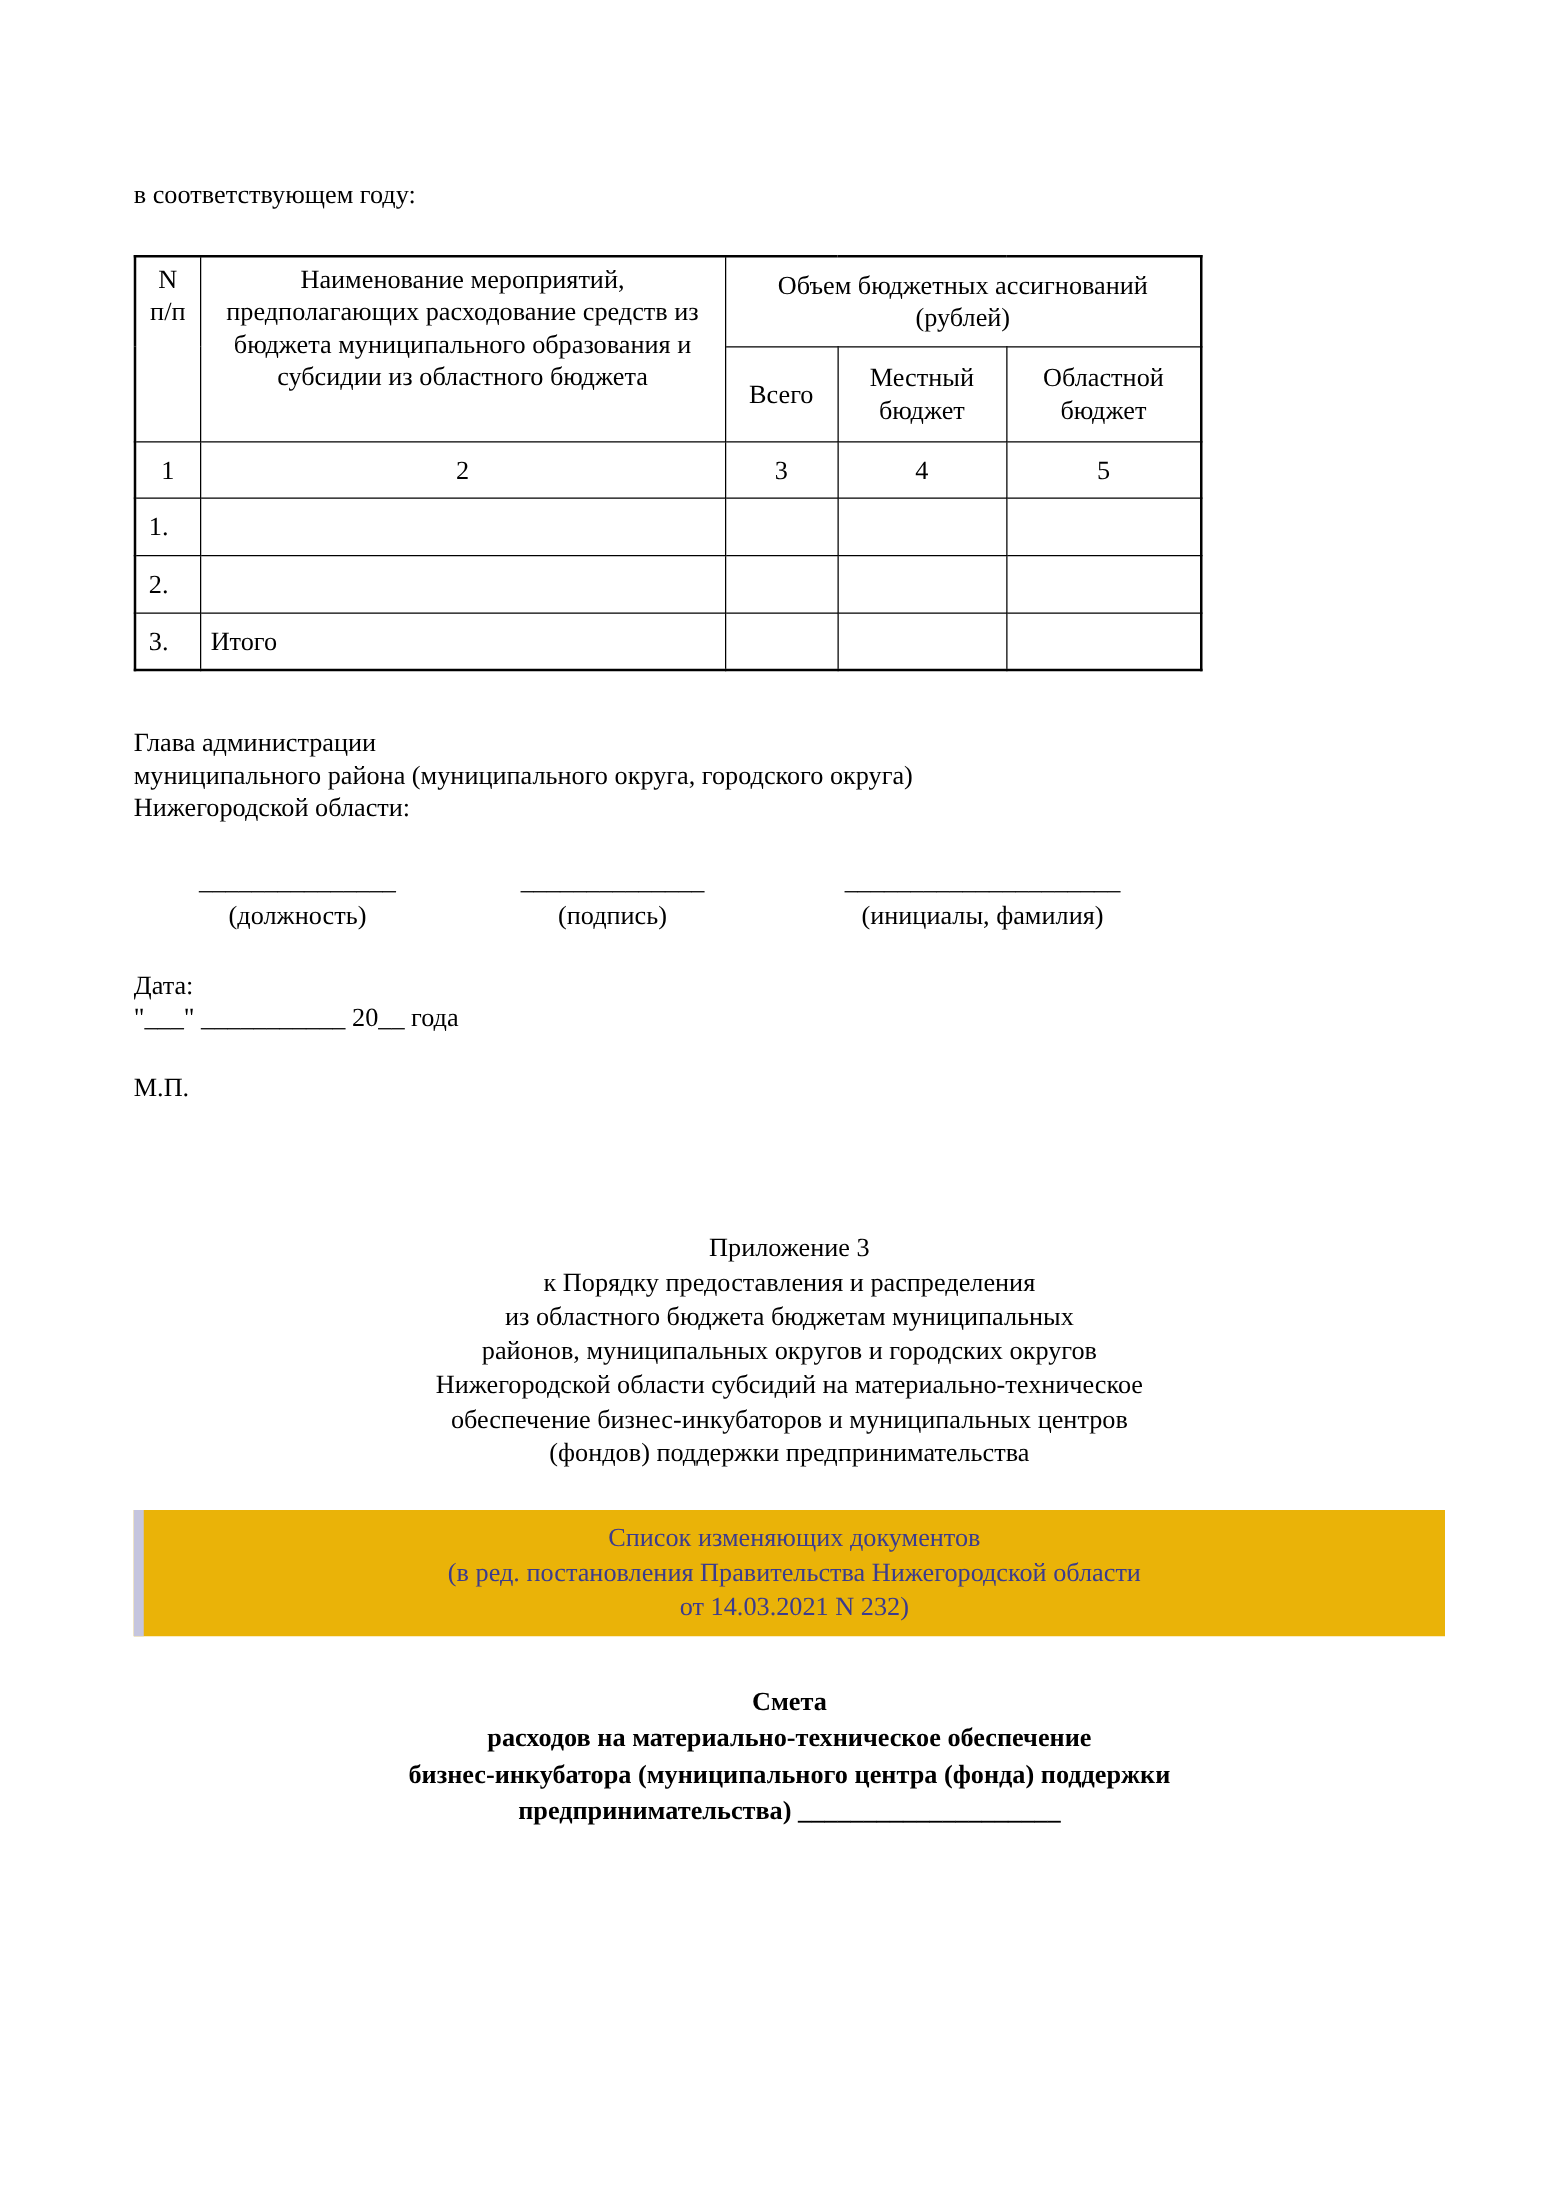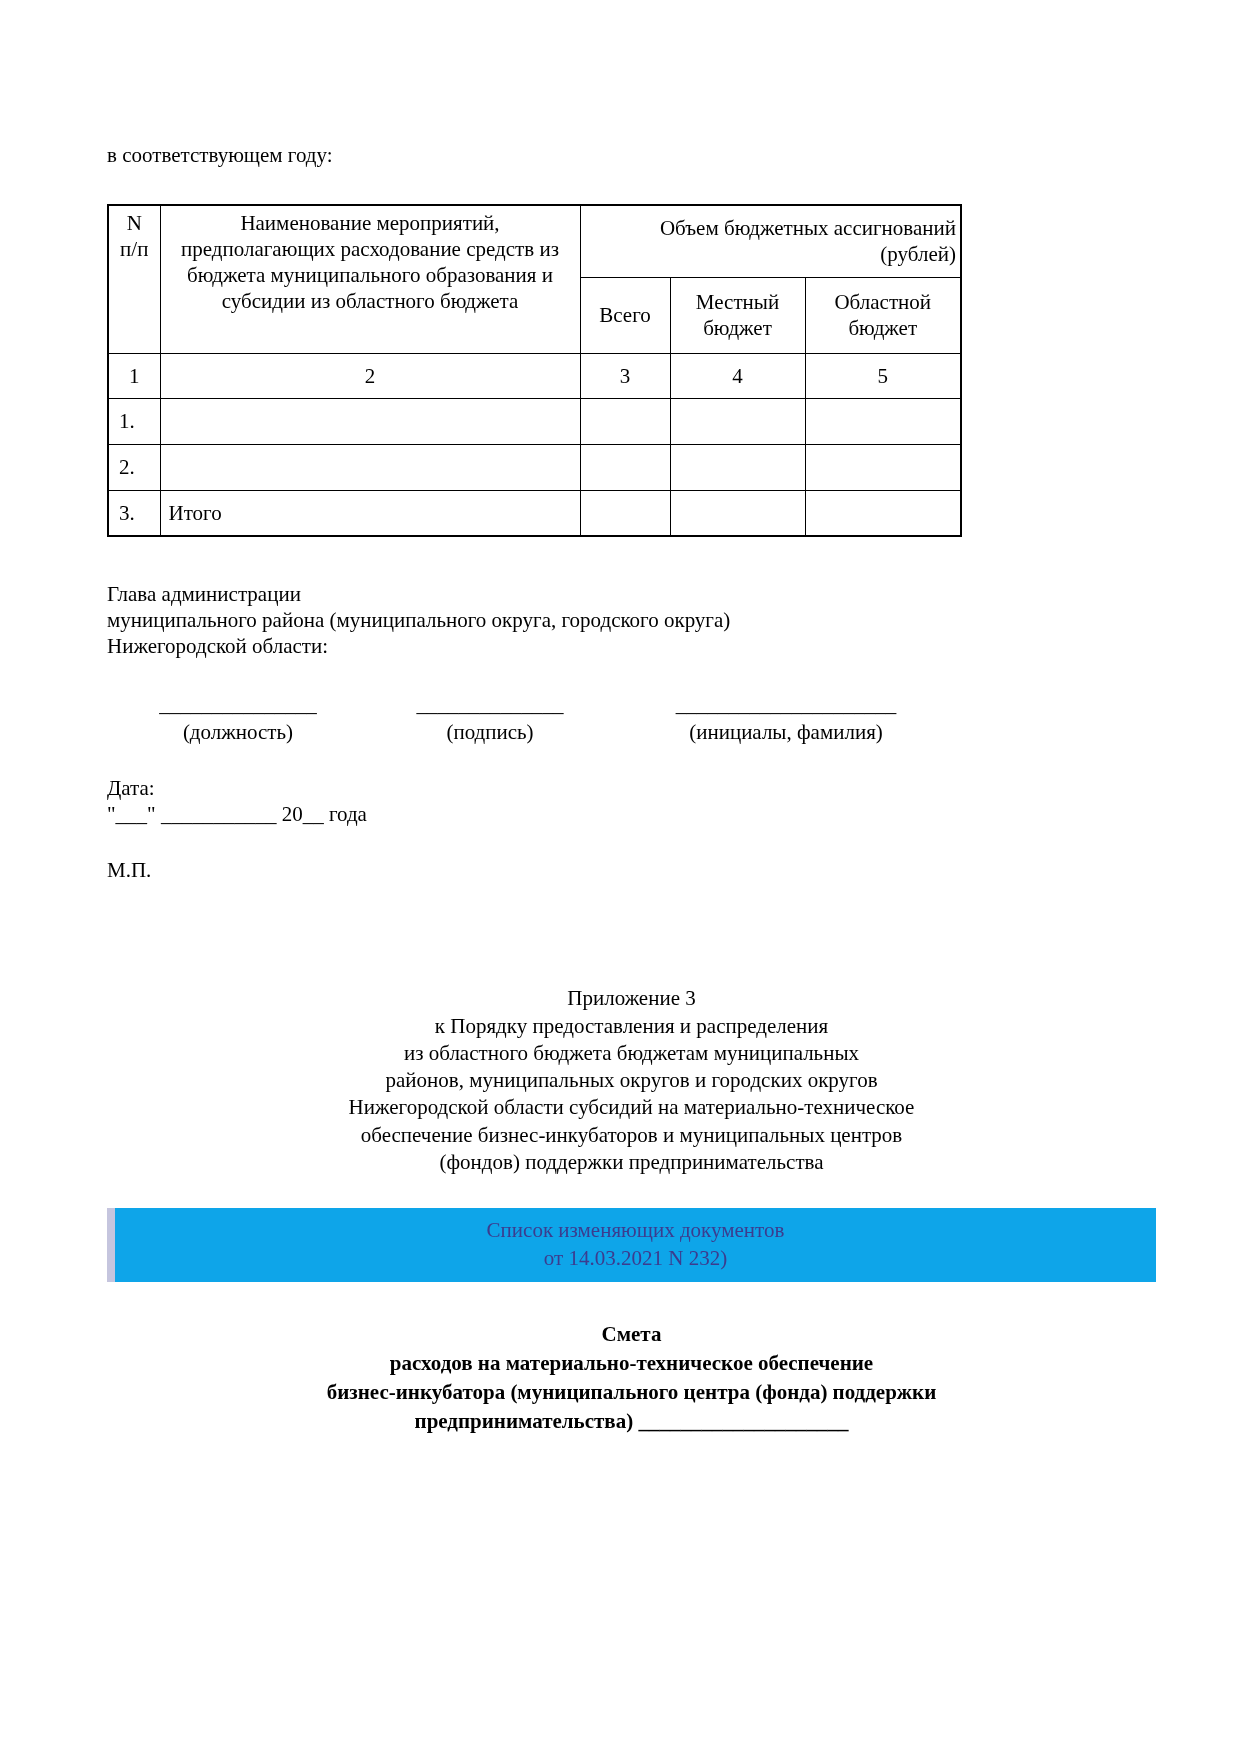--- a/index.html
+++ b/index.html
@@ -31,21 +31,21 @@
     padding: 4px 4px;
   }
   .col-npp { width: 52px; }
   .col-name { width: 420px; }
   .col-total { width: 90px; }
   .col-local { width: 135px; }
   .col-regional { width: 156px; }
   th.vtop { vertical-align: top; padding-top: 9px; text-align: center; }
   th.vmid { vertical-align: middle; text-align: center; }
   tr.subhead-row th { height: 76px; }
-  tr.volume-row th.volume-cell { height: 72px; text-align: right; }
+  tr.volume-row th.volume-cell { height: 72px; }
   tr.colnum-row td { height: 45px; text-align: center; vertical-align: middle; }
   tr.data-row td { height: 46px; vertical-align: middle; }
   tr.data-row td.num-cell { text-align: left; padding-left: 10px; }
   tr.data-row td.name-cell { text-align: left; padding-left: 8px; }
   td.bold { font-weight: bold; }
 
   
   .sign-block { margin-top: 44px; }
   .sign-row { display: flex; margin-top: 32px; margin-left: 38px; }
   .sign-col { text-align: center; }
@@ -56,21 +56,21 @@
 
   .date-block { margin-top: 30px; }
   .seal { margin-top: 30px; }
 
   
   .annex { margin-top: 102px; text-align: center; line-height: 1.3; }
 
   
   .amendments {
     margin-top: 32px;
-    background: #0ea5e9;
+    background: #eab308;
     border-left: 8px solid #c5c5de;
     color: #3c3c8e;
     text-align: center;
     padding: 9px 0 10px 0;
     line-height: 1.3;
   }
 
   
   .estimate-title {
     margin-top: 38px;
@@ -169,20 +169,21 @@
     <div>к Порядку предоставления и распределения</div>
     <div>из областного бюджета бюджетам муниципальных</div>
     <div>районов, муниципальных округов и городских округов</div>
     <div>Нижегородской области субсидий на материально-техническое</div>
     <div>обеспечение бизнес-инкубаторов и муниципальных центров</div>
     <div>(фондов) поддержки предпринимательства</div>
   </div>
 
   <div class="amendments">
     <div>Список изменяющих документов</div>
+    <div>(в ред. постановления Правительства Нижегородской области</div>
     <div>от 14.03.2021 N 232)</div>
   </div>
 
   <div class="estimate-title">
     <div>Смета</div>
     <div>расходов на материально-техническое обеспечение</div>
     <div>бизнес-инкубатора (муниципального центра (фонда) поддержки</div>
     <div>предпринимательства) ____________________</div>
   </div>
 

